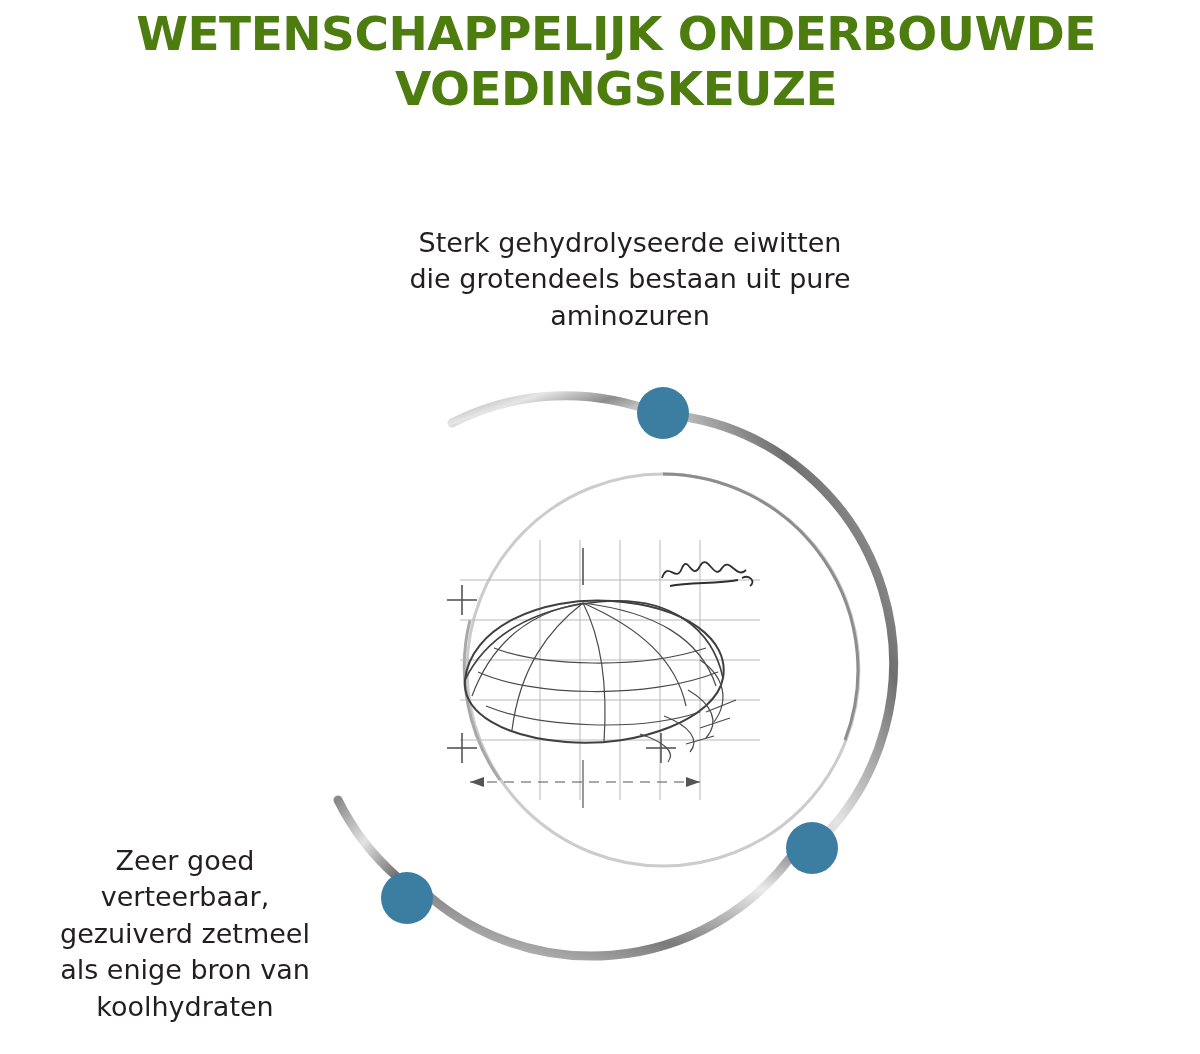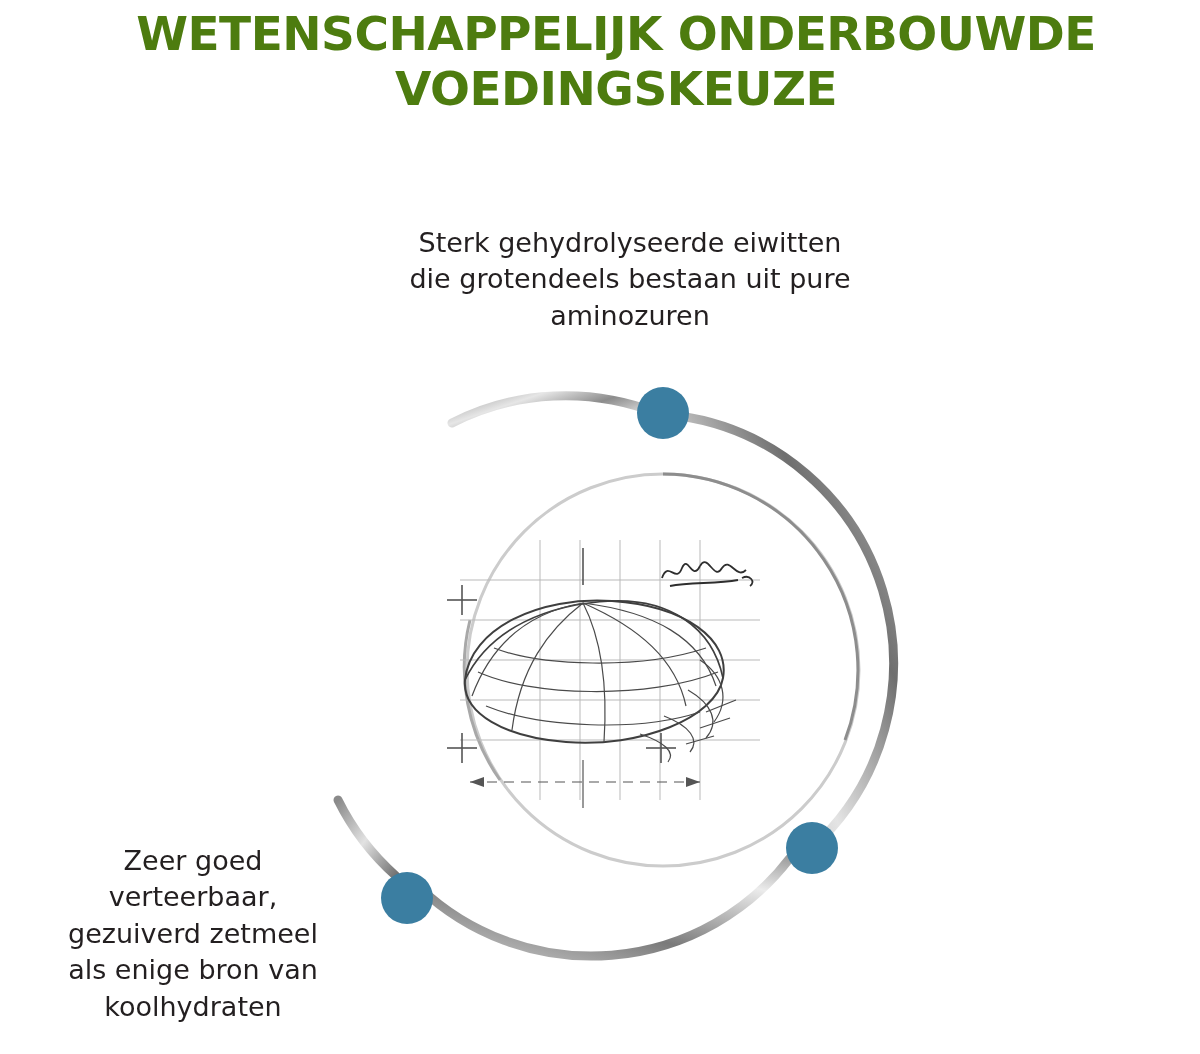--- a/index.html
+++ b/index.html
@@ -52,21 +52,21 @@
     color: #231f20;
     text-align: center;
     white-space: pre-line;
   }
   .label-top {
     left: 330px;
     top: 225px;
     width: 600px;
   }
   .label-left {
-    left: 28px;
+    left: 20px;
     top: 843px;
     width: 330px;
   }
   .label-right {
     left: 845px;
     top: 885px;
     width: 330px;
   }
 
   

